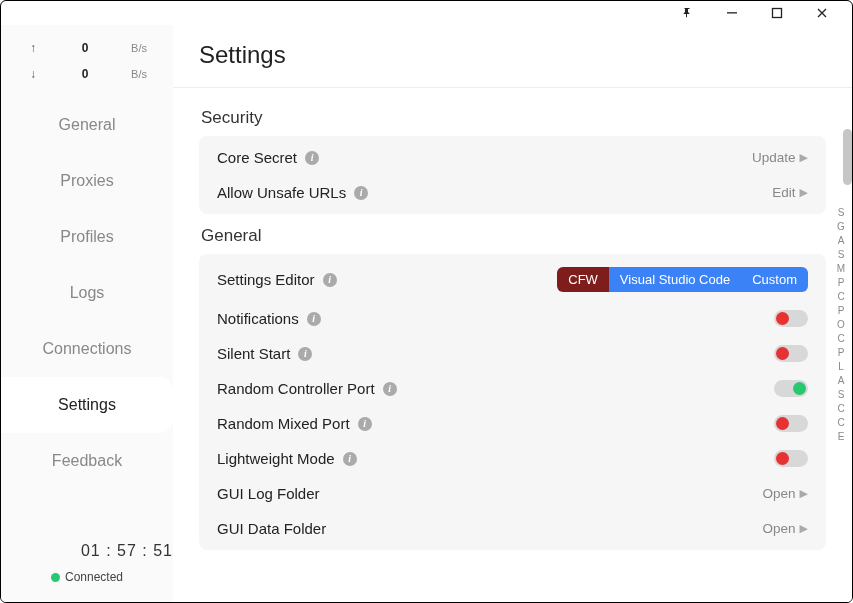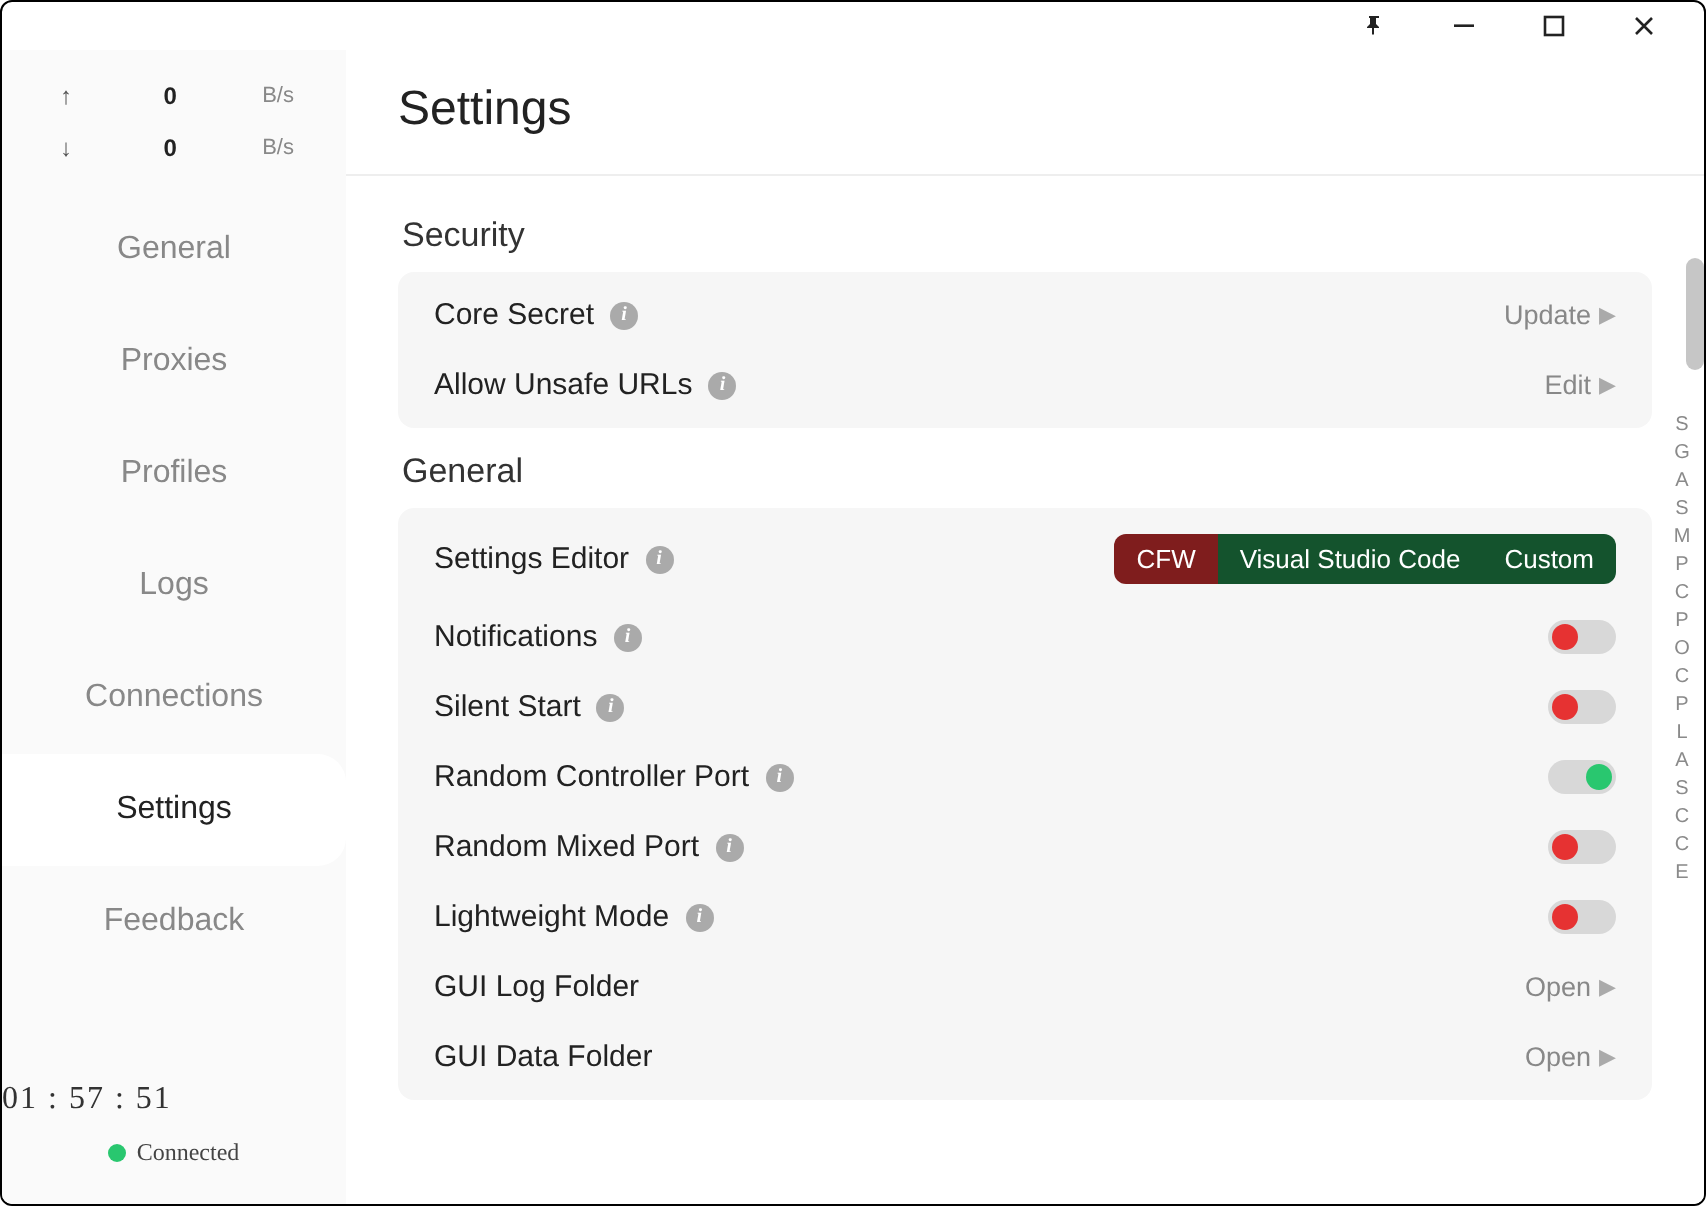--- a/index.html
+++ b/index.html
@@ -14,42 +14,42 @@
   .traffic { padding: 10px 16px 4px 16px; font-size: 12px; color: #555; }
   .traffic-row { display: flex; align-items: center; justify-content: space-between; padding: 6px 10px; }
   .traffic-row .arrow { width: 12px; display: inline-block; text-align: center; }
   .traffic-row .num { font-weight: 600; color: #222; }
   .traffic-row .unit { color: #888; font-size: 11px; }
 
   .nav { flex: 1; padding-top: 6px; }
   .nav-item { height: 56px; display: flex; align-items: center; justify-content: center; color: #888; font-size: 16px; cursor: pointer; border-radius: 0; margin-bottom: 0; position: relative; }
   .nav-item.active { background: #fff; color: #222; font-weight: 500; border-top-right-radius: 14px; border-bottom-right-radius: 14px; }
 
-  .bottom { padding: 10px 0 18px 0; text-align: left; font-family: Liberation Serif, serif; }
+  .bottom { padding: 10px 0 18px 0; text-align: right; }
   .runtime { font-size: 16px; letter-spacing: 1px; color: #333; margin-bottom: 10px; }
   .status { font-size: 12px; color: #444; display: flex; align-items: center; justify-content: center; gap: 5px; }
   .dot { width: 9px; height: 9px; border-radius: 50%; background: #29c76f; display: inline-block; }
 
   .main { flex: 1; background: #fff; display: flex; flex-direction: column; position: relative; }
   .header { display: flex; align-items: center; justify-content: space-between; padding: 16px 26px 18px 26px; border-bottom: 1px solid #eee; }
   .header h1 { font-size: 24px; font-weight: 500; color: #222; }
   .header-actions { display: flex; gap: 10px; }
   .action-btn { border: none; background: #fff1f0; color: #e63232; font-size: 14px; padding: 8px 14px; border-radius: 4px; cursor: pointer; }
 
   .content { flex: 1; overflow-y: auto; padding: 10px 26px 30px 26px; }
   .content .section-title { font-size: 17px; color: #333; margin: 10px 0 8px 2px; }
   .card { background: #f6f6f6; border-radius: 8px; padding: 4px 0; margin-bottom: 12px; }
   .row { display: flex; justify-content: space-between; padding: 9px 18px; }
   .row .label { display: flex; align-items: center; gap: 8px; font-size: 15px; color: #222; }
   .info-icon { width: 14px; height: 14px; border-radius: 50%; background: #aaa; color: #fff; font-size: 10px; font-weight: bold; display: inline-flex; align-items: center; justify-content: center; font-family: Georgia, serif; font-style: italic; }
   .action-link { display: flex; align-items: center; gap: 4px; color: #888; font-size: 13.5px; cursor: pointer; }
   .chev { font-size: 11px; color: #aaa; }
 
   .segmented { display: flex; border-radius: 6px; overflow: hidden; font-size: 13px; }
-  .seg { padding: 5px 11px; background: #14532d; color: #fff; cursor: pointer; }
+  .seg { padding: 5px 11px; background: #3b82f6; color: #fff; cursor: pointer; }
   .seg.active { background: #7f1d1d; }
 
   .toggle { width: 34px; height: 17px; border-radius: 20px; background: #d8d8d8; position: relative; cursor: pointer; }
   .toggle .knob { width: 13px; height: 13px; border-radius: 50%; position: absolute; top: 2px; left: 2px; }
   .toggle.off .knob { background: #e63232; left: 2px; }
   .toggle.on { }
   .toggle.on .knob { background: #29c76f; left: 19px; }
 
   .text-input { width: 250px; padding: 6px 10px; border: 1px solid #fff; background: #fff; border-radius: 4px; text-align: center; color: #555; font-size: 13.5px; }
 

